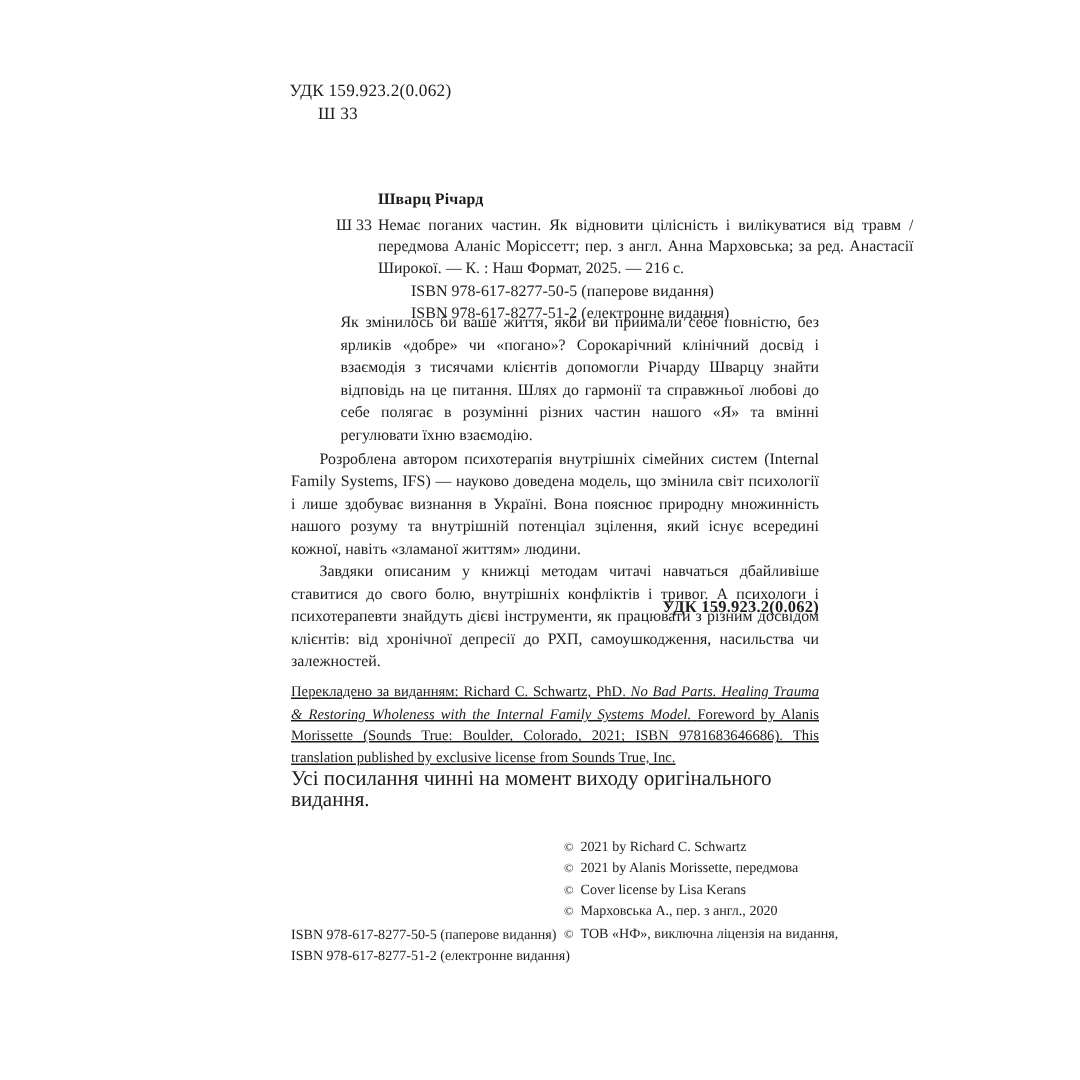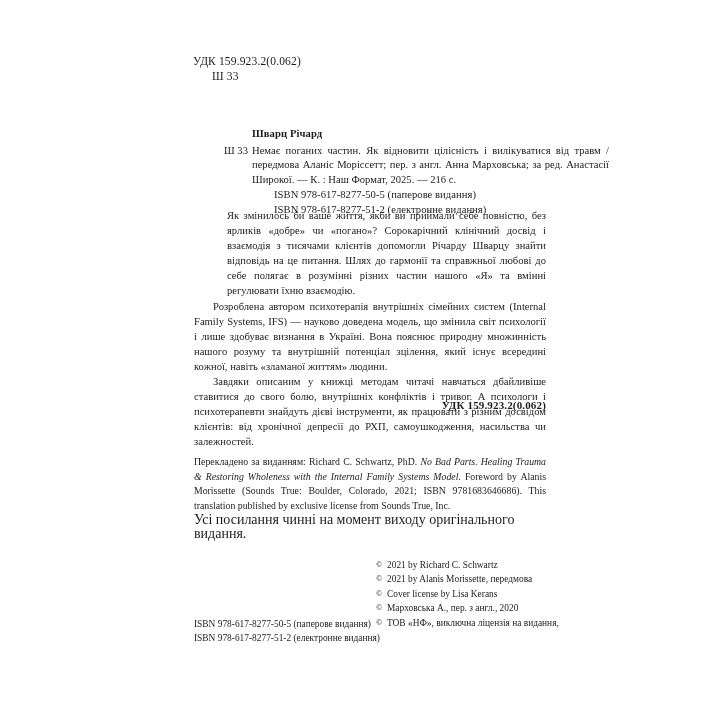--- a/index.html
+++ b/index.html
@@ -104,20 +104,21 @@
     position: absolute;
     left: 194px;
     top: 455px;
     width: 352px;
     font-size: 9.8px;
     line-height: 14.6px;
     text-align: justify;
   }
   .translation p {
     margin: 0;
+    text-decoration: underline;
   }
   .translation .it {
     font-style: italic;
   }
   .links-note {
     position: absolute;
     left: 194px;
     top: 513px;
     width: 352px;
     font-size: 14px;

